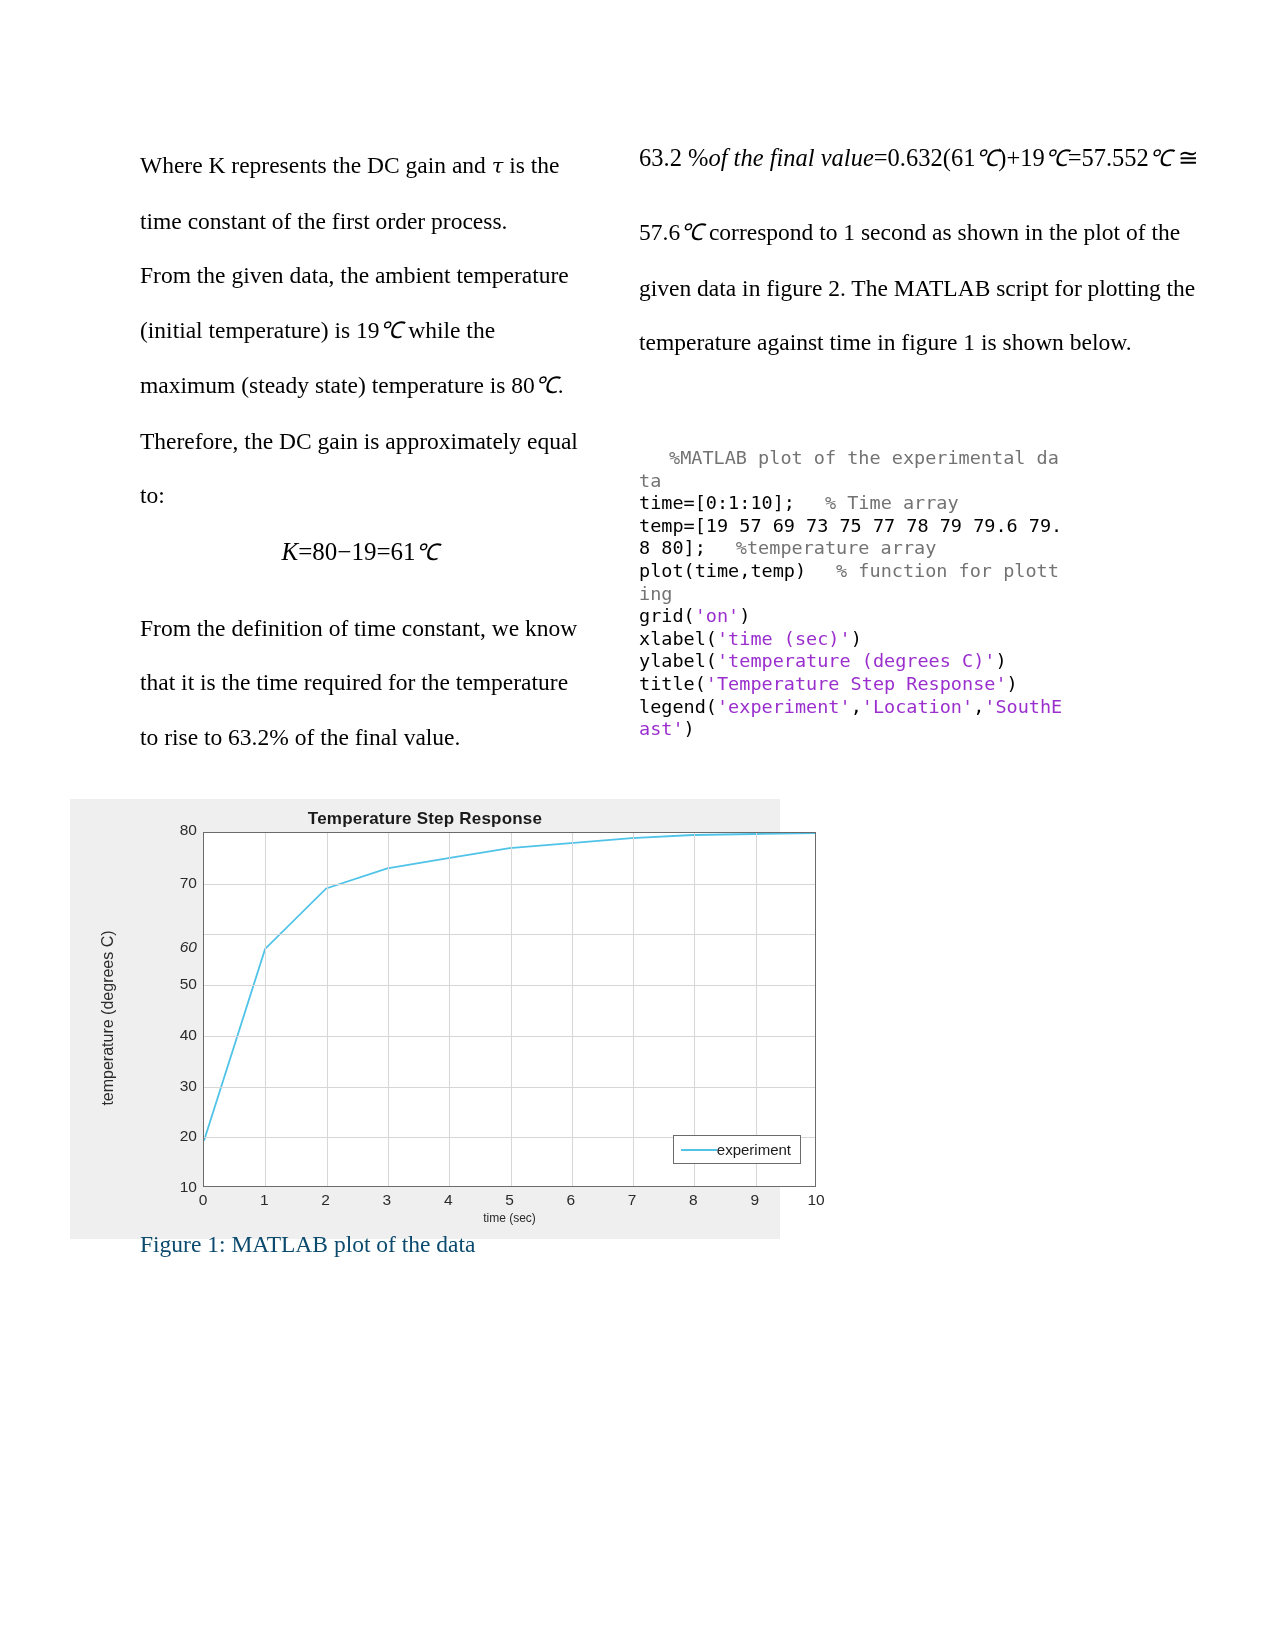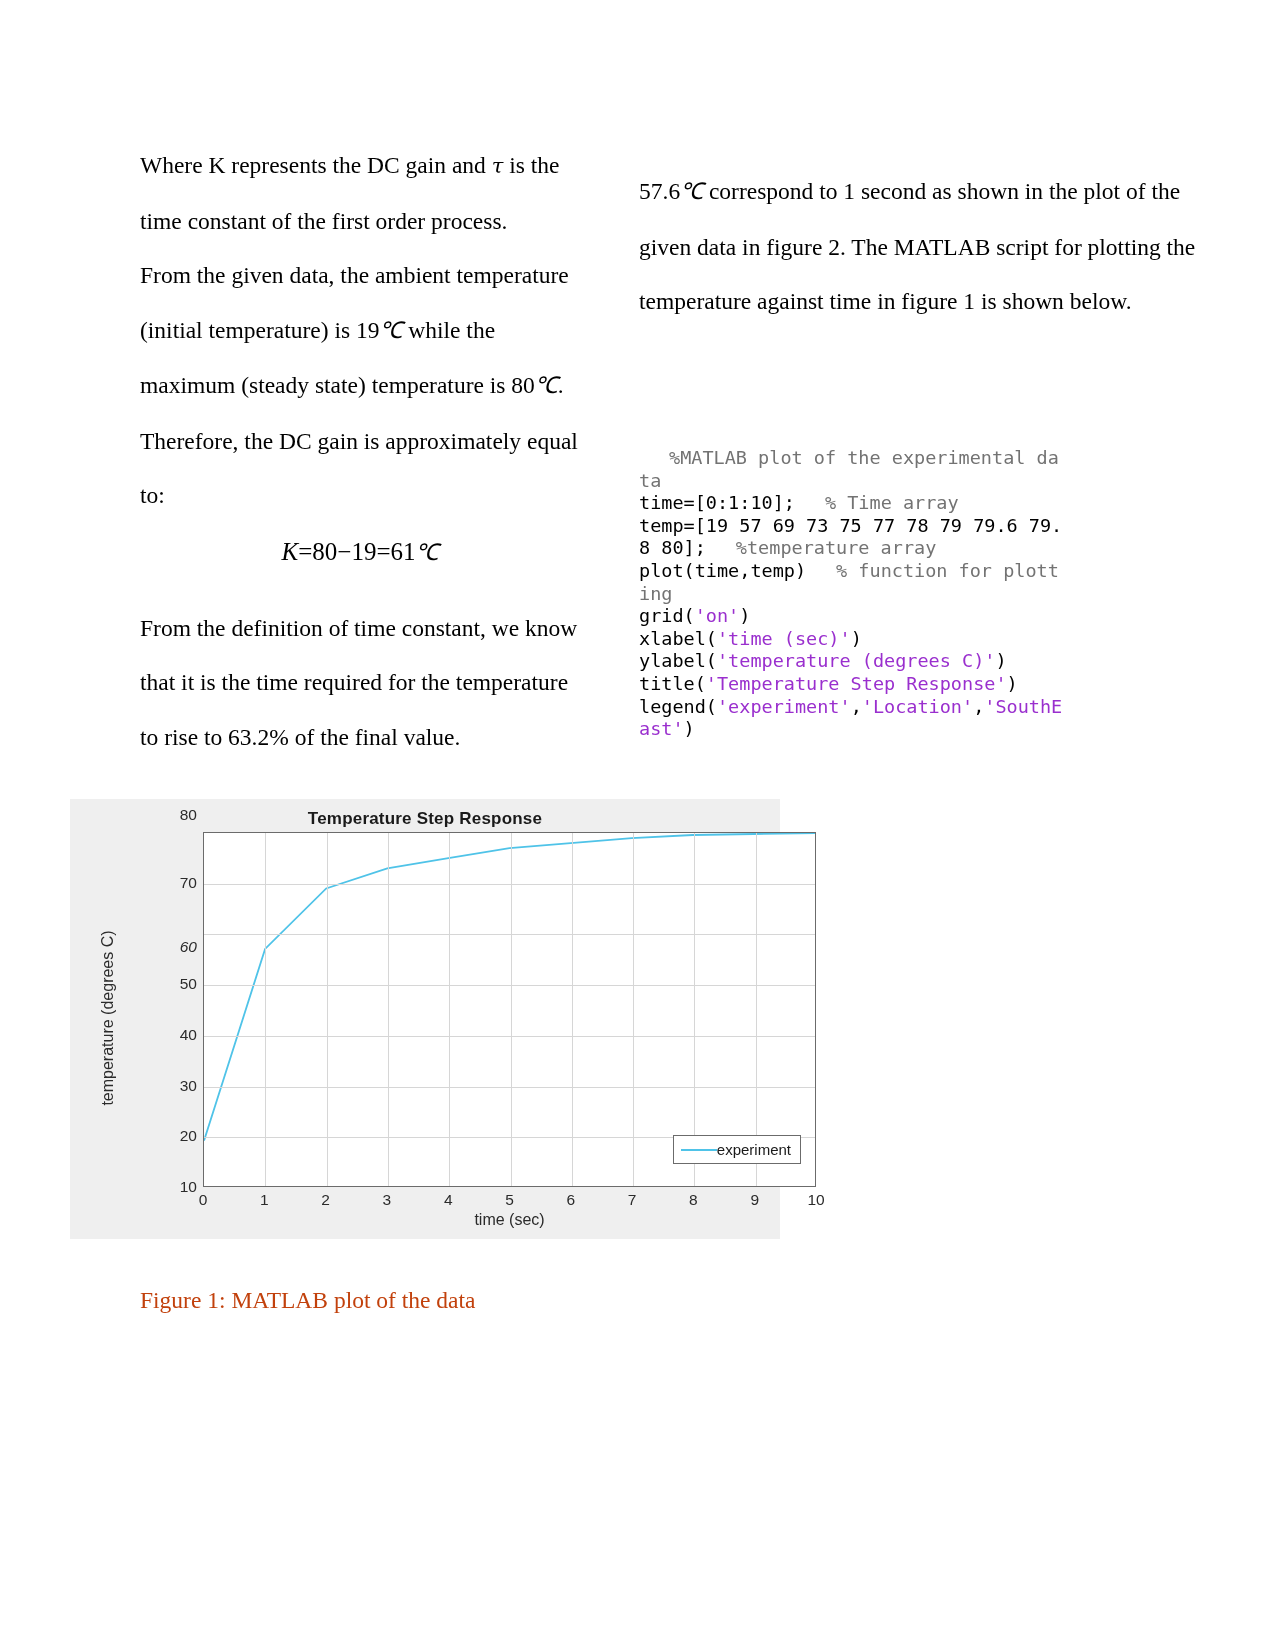--- a/index.html
+++ b/index.html
@@ -141,21 +141,21 @@
     text-align: right;
     width: 40px;
   }
   .xlabel {
     position: absolute;
     top: 412px;
     left: 133px;
     width: 613px;
     text-align: center;
     font-family: "Liberation Sans", sans-serif;
-    font-size: 16px;
+    font-size: 12px;
     color: #2b2b2b;
   }
   .ylabel {
     position: absolute;
     left: -72px;
     top: 210px;
     width: 220px;
     text-align: center;
     transform: rotate(-90deg);
     font-family: "Liberation Sans", sans-serif;
@@ -179,44 +179,46 @@
   .legend-line {
     display: inline-block;
     width: 36px;
     height: 2px;
     background: #4fc3e8;
   }
 
   .caption {
     position: absolute;
     left: 140px;
-    top: 1287px;
+    top: 1231px;
     font-family: "Liberation Serif", serif;
     font-size: 23.5px;
-    color: #c2410c;
+    color: #0c4a6e;
   }
 </style>
 </head>
 <body>
 
 <div class="page">
 
   <div class="col col-left">
 
     <p class="para"><span>Where K represents the DC gain and </span><span class="tau">τ</span><span> is the time constant of the first order process.</span></p>
 
     <p class="para"><span>From the given data, the ambient temperature (initial temperature) is 19</span><span class="degc">℃</span><span> while the maximum (steady state) temperature is 80</span><span class="degc">℃</span><span>. Therefore, the DC gain is approximately equal to:</span></p>
 
     <div class="eq-block"><span class="eq-var">K</span><span>=80−19=61</span><span class="degc">℃</span></div>
 
     <p class="para">From the definition of time constant, we know that it is the time required for the temperature to rise to 63.2% of the final value.</p>
   </div>
 
   <div class="col col-right">
 
+    <div class="eq-inline-top"><span>63.2 %</span><span class="eq-it">of the final value</span><span>=0.632</span><span>(</span><span>61</span><span class="degc">℃</span><span>)</span><span>+19</span><span class="degc">℃</span><span>=57.552</span><span class="degc">℃</span>
+      <span>≅</span></div>
 
     <p class="para" style="margin-top:26px;"><span>57.6</span><span class="degc">℃</span><span> correspond to 1 second as shown in the plot of the given data in figure 2. The MATLAB script for plotting the temperature against time in figure 1 is shown below.</span></p>
   </div>
 
   <div class="code"><div><span class="cmt">%MATLAB plot of the experimental data</span></div><div><span>time=[0:1:10];</span><span class="cmt">% Time array</span></div><div><span>temp=[19 57 69 73 75 77 78 79 79.6 79.8 80];</span><span class="cmt">%temperature array</span></div><div><span>plot(time,temp)</span><span class="cmt">% function for plotting</span></div><div><span>grid(</span><span class="str">'on'</span><span>)</span></div><div><span>xlabel(</span><span class="str">'time (sec)'</span><span>)</span></div><div><span>ylabel(</span><span class="str">'temperature (degrees C)'</span><span>)</span></div><div><span>title(</span><span class="str">'Temperature Step Response'</span><span>)</span></div><div><span>legend(</span><span class="str">'experiment'</span><span>,</span><span class="str">'Location'</span><span>,</span><span class="str">'SouthEast'</span><span>)</span></div></div>
 
   <div class="figwrap">
     <div class="fig-title">Temperature Step Response</div>
     <div class="ylabel">temperature (degrees C)</div>
     <div class="axes"><div class="gridline-h" style="top: 50.7143px;"></div><div class="gridline-h" style="top: 101.429px;"></div><div class="gridline-h" style="top: 152.143px;"></div><div class="gridline-h" style="top: 202.857px;"></div><div class="gridline-h" style="top: 253.571px;"></div><div class="gridline-h" style="top: 304.286px;"></div><div class="gridline-v" style="left: 551.7px;"></div><div class="gridline-v" style="left: 490.4px;"></div><div class="gridline-v" style="left: 429.1px;"></div><div class="gridline-v" style="left: 367.8px;"></div><div class="gridline-v" style="left: 306.5px;"></div><div class="gridline-v" style="left: 245.2px;"></div><div class="gridline-v" style="left: 183.9px;"></div><div class="gridline-v" style="left: 122.6px;"></div><div class="gridline-v" style="left: 61.3px;"></div>
@@ -240,18 +242,18 @@
       <div class="tick-x" style="left: 623.4px;">8</div>
       <div class="tick-x" style="left: 684.7px;">9</div>
       <div class="tick-x" style="left: 746px;">10</div>
       <div class="tick-y" style="top: 388px;">10</div>
       <div class="tick-y" style="top: 337.286px;">20</div>
       <div class="tick-y" style="top: 286.571px;">30</div>
       <div class="tick-y" style="top: 235.857px;">40</div>
       <div class="tick-y" style="top: 185.143px;">50</div>
       <div class="tick-y" style="top: 148px; font-style: italic;">60</div>
       <div class="tick-y" style="top: 83.7143px;">70</div>
-      <div class="tick-y" style="top: 16px;">80</div>
+      <div class="tick-y" style="top: 31px;">80</div>
     </div>
 
   <div class="caption">Figure 1: MATLAB plot of the data</div>
 
 </div>
 
 </body></html>

